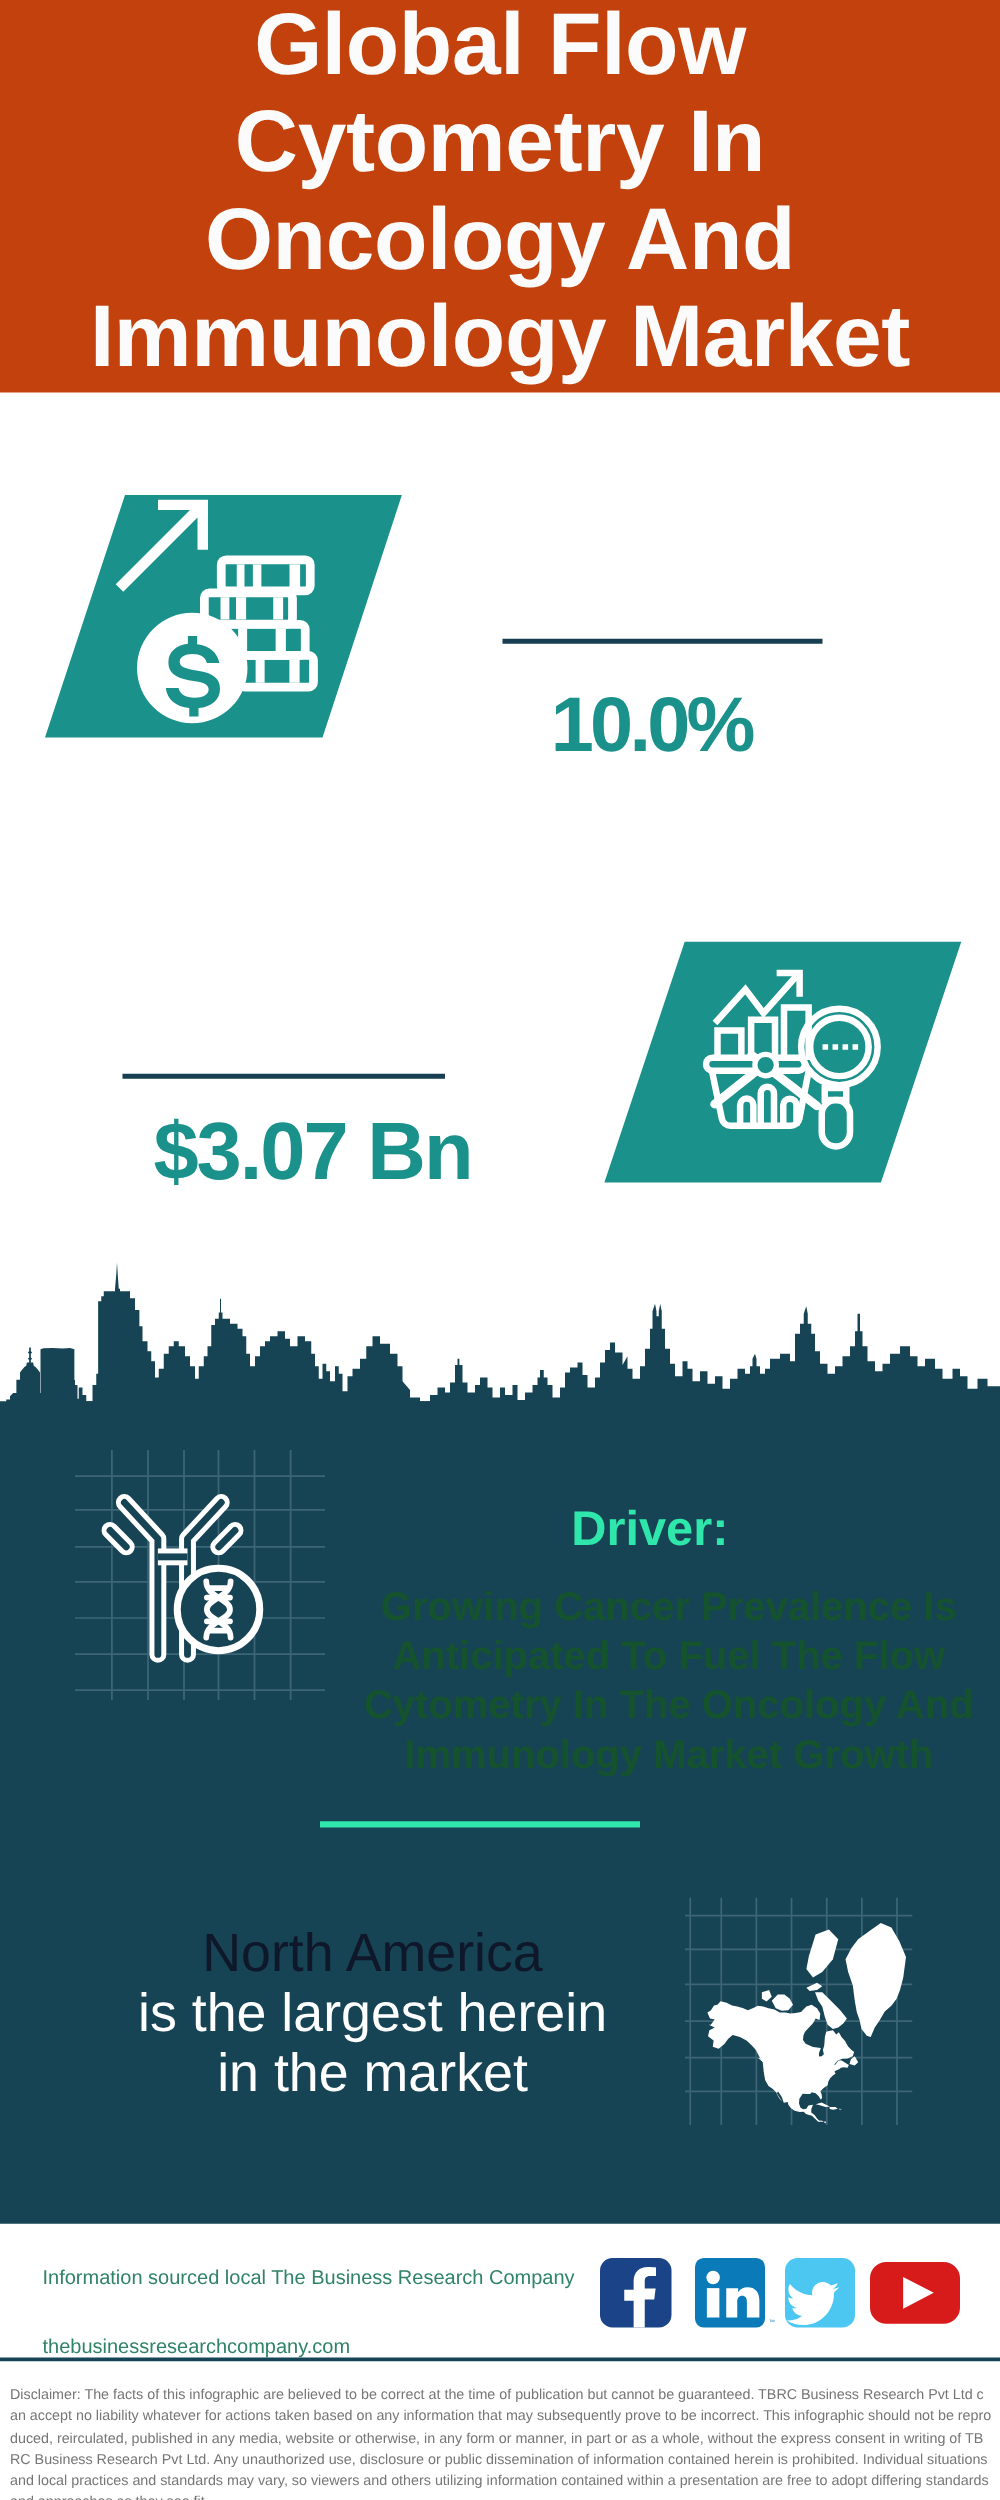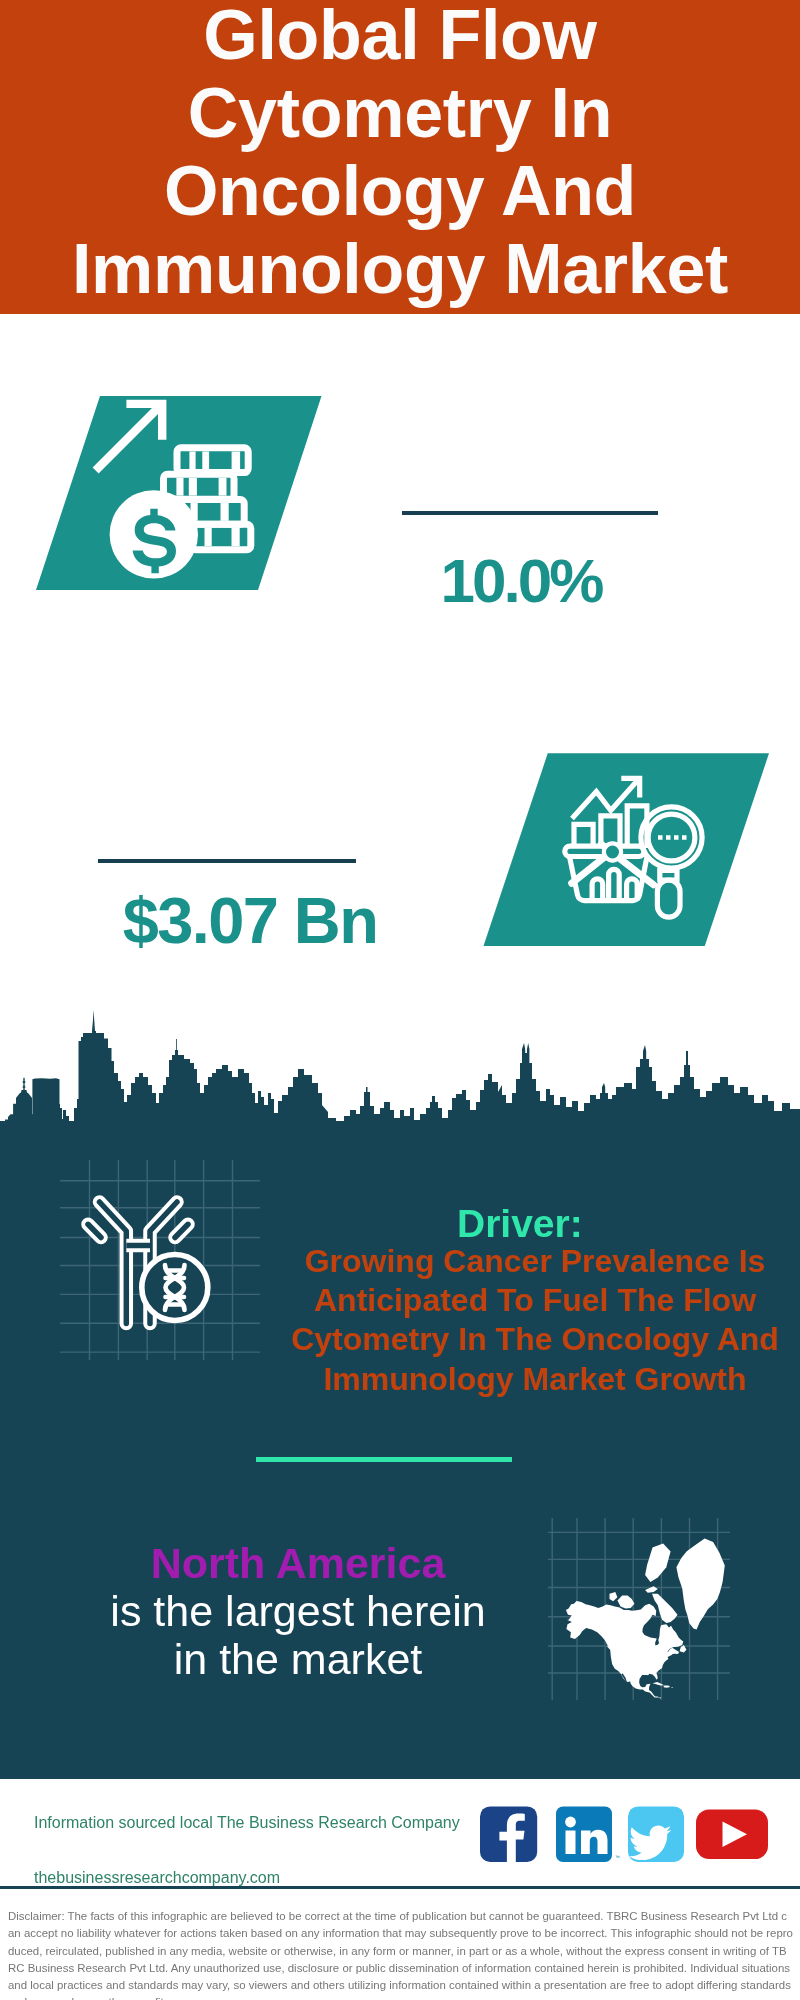--- a/index.html
+++ b/index.html
@@ -16,24 +16,24 @@
   .rule{position:absolute;height:4.4px;background:#173f51;}
   .stat-val{position:absolute;color:#1a918a;font-weight:bold;line-height:1;text-align:center;}
 
   .para{position:absolute;}
 
   
   .dark{position:absolute;left:0;width:800px;background:#174454;}
   .skyline{position:absolute;left:0;width:800px;display:block;}
 
   .driver-label{position:absolute;color:#2fe6ab;font-weight:bold;font-size:39px;line-height:42px;}
-  .driver-text{position:absolute;color:#c2410c;font-weight:bold;font-size:27px;line-height:40px;text-align:center;}
+  .driver-text{position:absolute;color:#14532d;font-weight:bold;font-size:27px;line-height:40px;text-align:center;margin-top:24px;}
   .green-rule{position:absolute;height:5px;background:#2fe6ab;}
 
-  .region-hi{color:#a21caf;font-weight:bold;}
+  .region-hi{color:#0f172a;font-weight:normal;}
   .region-txt{position:absolute;text-align:center;color:#ffffff;font-size:34px;line-height:47px;}
   .foot-txt{position:absolute;color:#2f8366;font-size:16px;line-height:20px;}
   .sep{position:absolute;left:0;width:800px;height:3px;background:#174454;}
   .disc{position:absolute;color:#767676;font-size:11.45px;line-height:17.3px;text-align:left;word-break:break-all;margin-top:17px;}
 </style>
 </head>
 <body>
 
 <div id="page">
 

